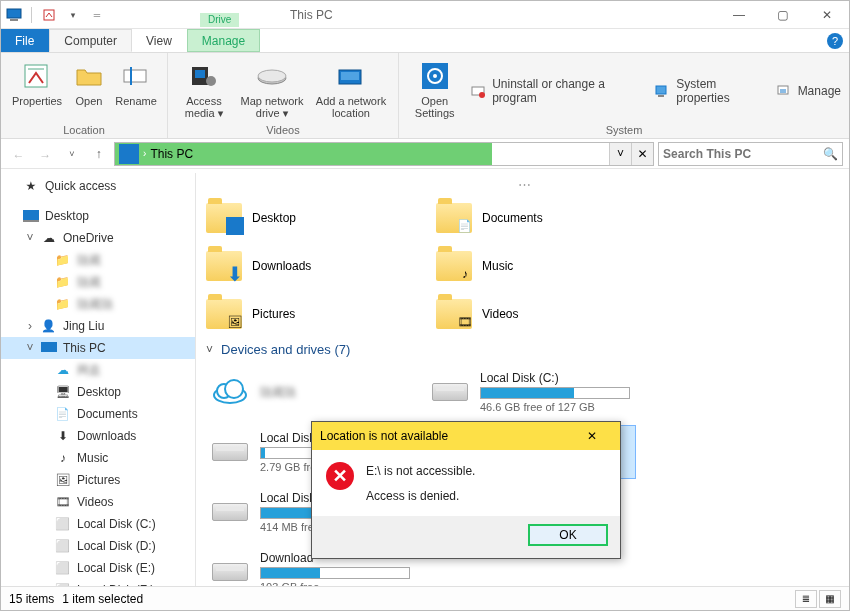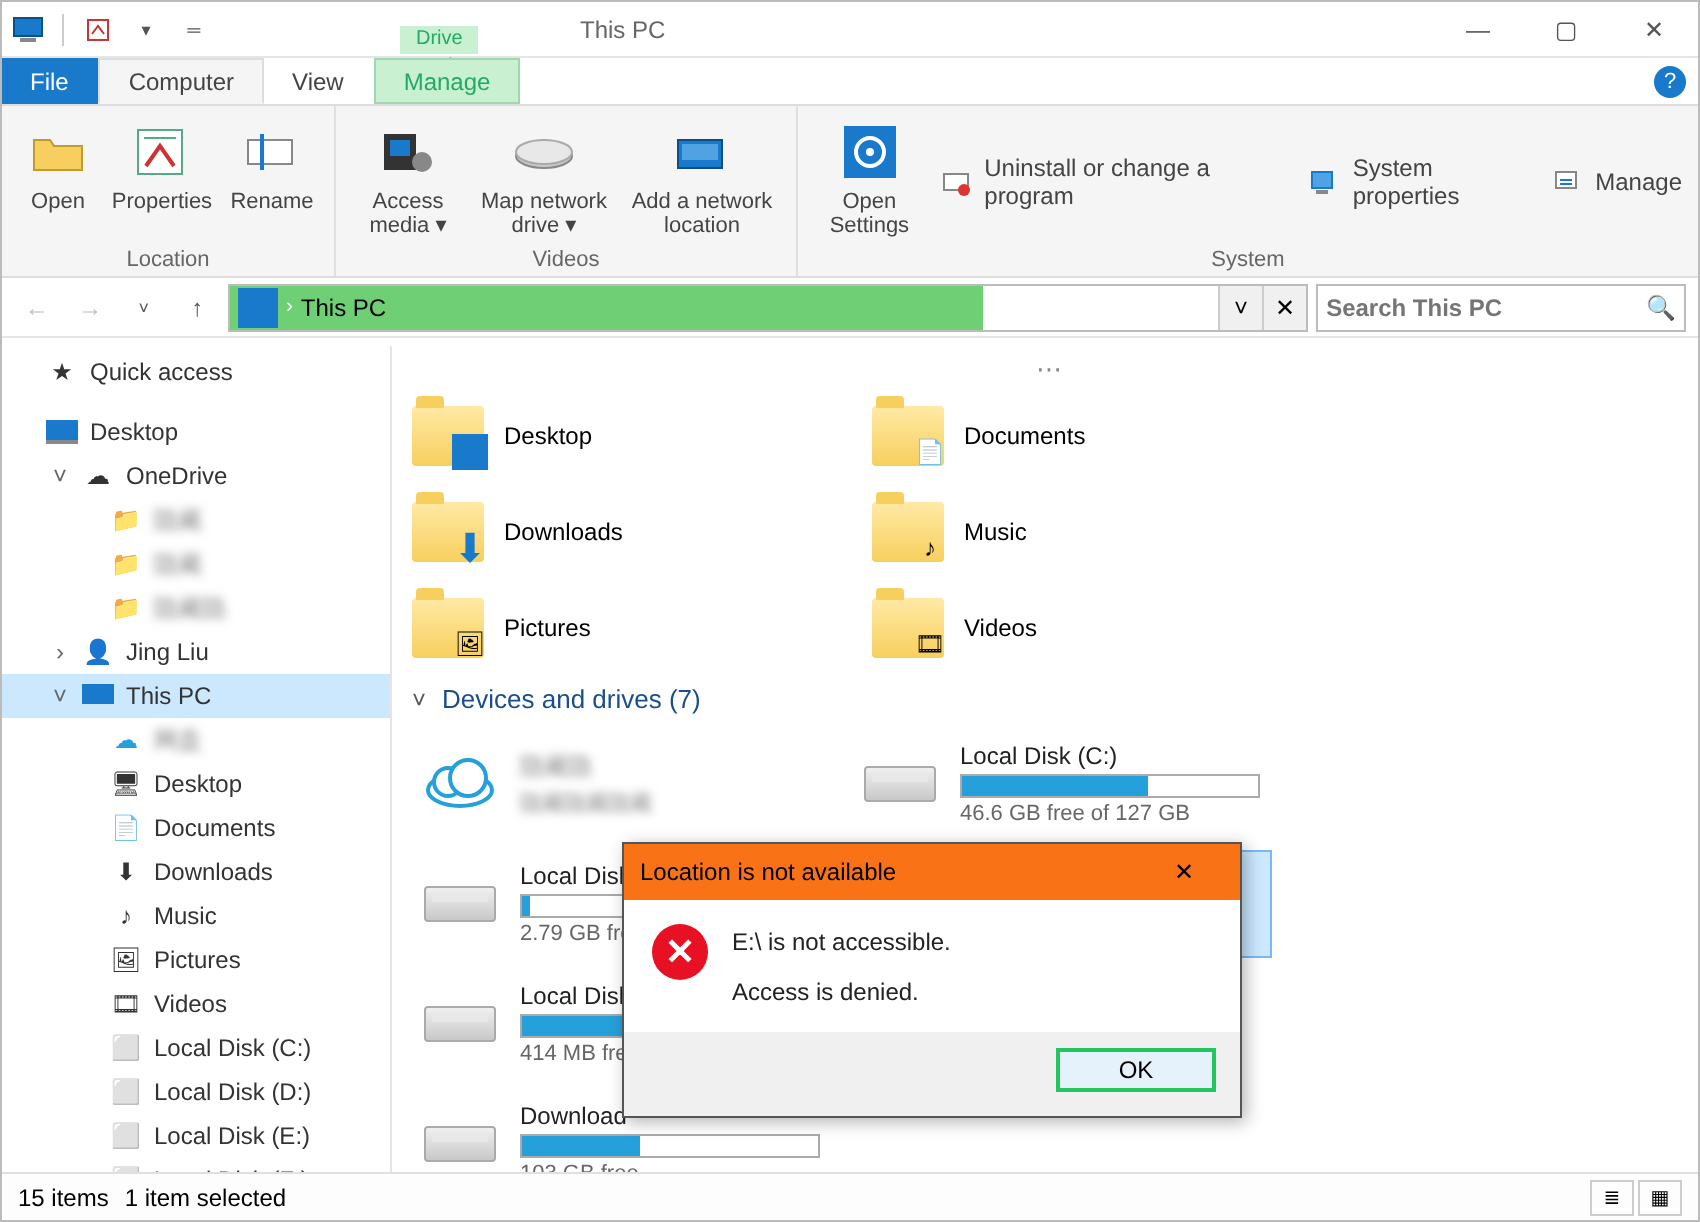--- a/index.html
+++ b/index.html
@@ -69,21 +69,21 @@
   .drive-name { color:#222;}
   .drive-bar { width: 150px; height:12px; border:1px solid #aaa; background:#fff; position:relative;}
   .drive-bar-fill { position:absolute; left:0; top:0; bottom:0; }
   .drive-sub { font-size:11px; color:#666;}
   .cloud-ico { width:40px; height:30px; }
   .statusbar { position:absolute; left:0; right:0; bottom:0; height:24px; border-top:1px solid #e0e0e0; background:#fdfdfd; display:flex; align-items:center; padding:0 8px; gap:8px;}
   .statusbar .st-right { margin-left:auto; display:flex; gap:2px;}
   .view-toggle { width:22px; height:18px; border:1px solid #ccc; display:flex; align-items:center; justify-content:center; font-size:10px;}
   
   .dialog { position:absolute; left:310px; top:420px; width:310px; background:#fff; border:1px solid #555; box-shadow: 2px 2px 8px rgba(0,0,0,.3); z-index:10;}
-  .dlg-title { height:28px; display:flex; align-items:center; padding:0 8px; font-size:12px; background:#f97316; }
+  .dlg-title { height:28px; display:flex; align-items:center; padding:0 8px; font-size:12px; background:#fde047; }
   .dlg-close { margin-left:auto; width:40px; height:28px; display:flex; align-items:center; justify-content:center;}
   .dlg-body { display:flex; padding: 12px 14px 10px 14px; gap:12px;}
   .dlg-err { width:28px; height:28px; border-radius:50%; background:#e81123; color:#fff; display:flex; align-items:center; justify-content:center; font-size:18px; font-weight:bold;}
   .dlg-text { font-size:12px; color:#222; line-height:1.6;}
   .dlg-btns { display:flex; justify-content:flex-end; padding:8px 12px 12px 12px; background:#f0f0f0;}
   .dlg-ok { width:80px; height:22px; border:2px solid #22c55e; background:#e5f1fb; font-size:12px;}
   .blur { color: transparent; text-shadow: 0 0 5px rgba(0,0,0,0.5); }
   .folders-head { font-size:13px; color:#1a4e8a; margin-bottom:6px; padding-left:4px;}
 </style>
 </head>
@@ -123,37 +123,37 @@
   <div class="tab file">File</div>
   <div class="tab active">Computer</div>
   <div class="tab">View</div>
   <div class="tab context">Manage</div>
   <div class="help-icon">?</div>
 </div>
 
 <div class="ribbon">
   <div class="rgroup">
     <div class="rgroup-items">
-      <div class="rbtn" style="width:40px">
-        <div class="icn">
-            <svg width="28" height="24">
-              <path d="M2 6 h8 l2 3 h14 v12 h-24 z" fill="#f7cf5e" stroke="#c19a2e"></path>
-            </svg>
-          </div>
-        <div class="lbl">Open</div>
-      </div>
       <div class="rbtn">
         <div class="icn">
             <svg width="30" height="30">
               <rect x="3" y="4" width="22" height="22" fill="#fff" stroke="#5a8"></rect>
               <path d="M7 22 L14 12 L21 22" fill="none" stroke="#c33" stroke-width="2"></path>
               <path d="M6 8 h16" stroke="#5a8"></path>
             </svg>
           </div>
         <div class="lbl">Properties</div>
+      </div>
+      <div class="rbtn" style="width:40px">
+        <div class="icn">
+            <svg width="28" height="24">
+              <path d="M2 6 h8 l2 3 h14 v12 h-24 z" fill="#f7cf5e" stroke="#c19a2e"></path>
+            </svg>
+          </div>
+        <div class="lbl">Open</div>
       </div>
       <div class="rbtn" style="width:46px">
         <div class="icn">
             <svg width="28" height="24">
               <rect x="2" y="6" width="22" height="12" fill="#fff" stroke="#888"></rect>
               <rect x="8" y="3" width="2" height="18" fill="#1979ca"></rect>
             </svg>
           </div>
         <div class="lbl">Rename</div>
       </div>
@@ -406,21 +406,20 @@
     <div class="section-head">Devices and drives (7)</div>
     <div class="drives-grid">
       <div class="drive-item">
         <div class="cloud-ico"><svg width="40" height="30">
               <ellipse cx="20" cy="18" rx="16" ry="8" fill="#fff" stroke="#26a0da" stroke-width="2"></ellipse>
               <circle cx="14" cy="14" r="7" fill="#fff" stroke="#26a0da" stroke-width="2"></circle>
               <circle cx="24" cy="12" r="9" fill="#fff" stroke="#26a0da" stroke-width="2"></circle>
             </svg></div>
         <div class="drive-info">
             <div class="drive-name blur">隐藏隐</div>
-            <div class="drive-sub blur">隐藏隐藏隐藏</div>
           </div>
       </div>
       <div class="drive-item">
         <div class="drive-ico">
             <div class="drive-ssd"></div>
           </div>
         <div class="drive-info">
             <div class="drive-name">Local Disk (C:)</div>
             <div class="drive-bar">
               <div class="drive-bar-fill" style="width:63%;background:#26a0da"></div>

